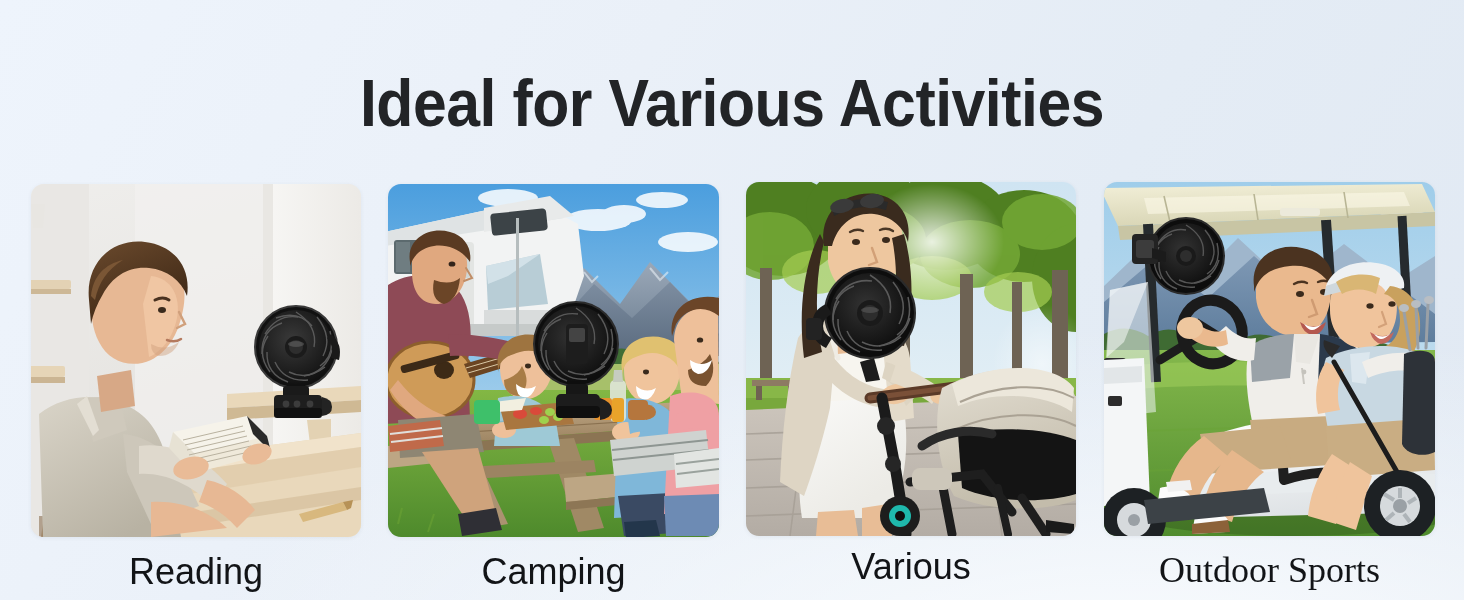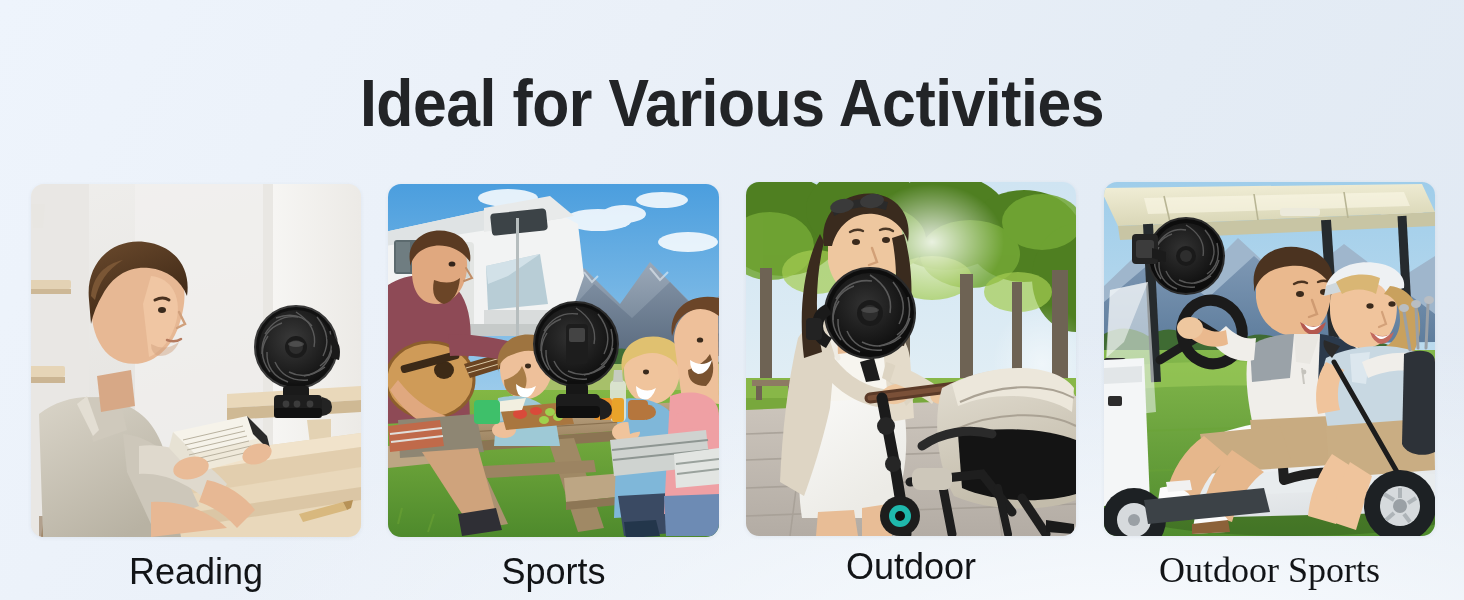--- a/index.html
+++ b/index.html
@@ -424,21 +424,21 @@
             <rect x="178" y="140" width="22" height="40" rx="4" fill="#1d1d1d"></rect>
             <rect x="181" y="144" width="16" height="14" rx="2" fill="#444"></rect>
             <ellipse cx="188" cy="160" rx="42" ry="42" fill="none" stroke="#2c2c2c" stroke-width="2"></ellipse>
             <rect x="178" y="200" width="22" height="14" rx="3" fill="#171717"></rect>
             <rect x="168" y="210" width="44" height="20" rx="5" fill="#1c1c1c"></rect>
             <rect x="168" y="222" width="44" height="12" rx="4" fill="#0f0f0f"></rect>
             <path d="M212 214 q12 4 12 12 q0 8 -12 10 z" fill="#1f1f1f"></path>
           </g>
         </svg>
       </div>
-      <div class="caption">Sports</div>
+      <div class="caption">Camping</div>
     </div>
 
     <div class="card" id="card-walking">
       <div class="thumb">
         <svg width="330" height="354" viewBox="0 0 330 354">
           <defs>
             <linearGradient id="w-sky" x1="0" y1="0" x2="0" y2="1">
               <stop offset="0" stop-color="#cfe4f2"></stop>
                 <stop offset="1" stop-color="#eef5f7"></stop>
             </linearGradient>
@@ -606,21 +606,21 @@
             <ellipse cx="124" cy="128" rx="9" ry="3" fill="#6a6a6a" opacity=".45"></ellipse>
             <ellipse cx="124" cy="131" rx="45" ry="45" fill="none" stroke="#2b2b2b" stroke-width="2"></ellipse>
 
             <path d="M80 122 q-14 6 -14 22 q0 16 14 22 l6 -10 q-9 -4 -9 -12 q0 -8 9 -12 z" fill="#1a1a1a"></path>
             <rect x="60" y="136" width="16" height="22" rx="4" fill="#232323"></rect>
 
             <path d="M128 176 l6 22 l-14 2 l-6 -20 z" fill="#1c1c1c"></path>
           </g>
         </svg>
       </div>
-      <div class="caption">Outdoor</div>
+      <div class="caption">Various</div>
     </div>
 
     <div class="card" id="card-outdoor">
       <div class="thumb">
         <svg width="331" height="354" viewBox="0 0 331 354">
           <defs>
             <linearGradient id="g-sky" x1="0" y1="0" x2="0" y2="1">
               <stop offset="0" stop-color="#9fcdea"></stop>
                 <stop offset="1" stop-color="#dceaf2"></stop>
             </linearGradient>

